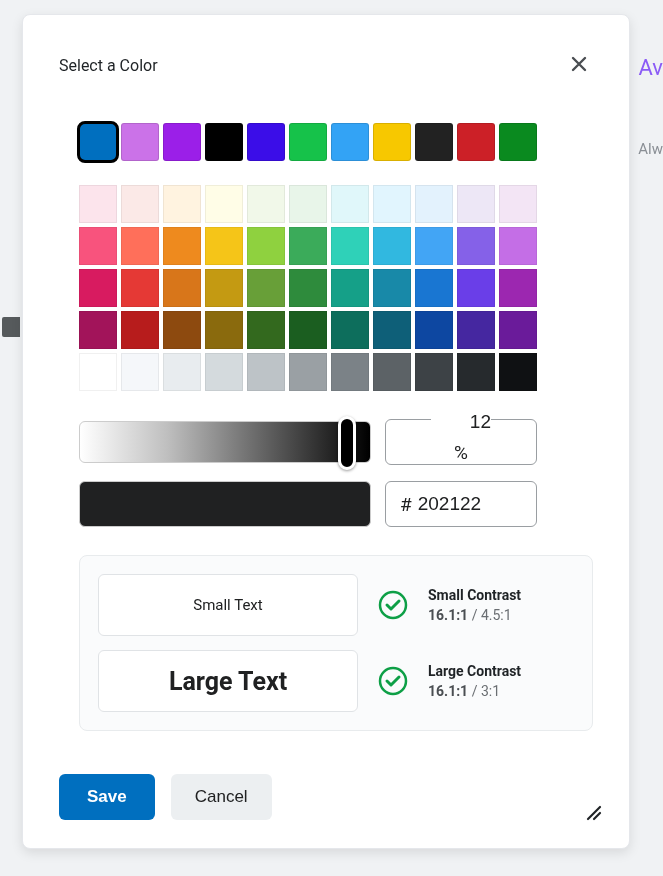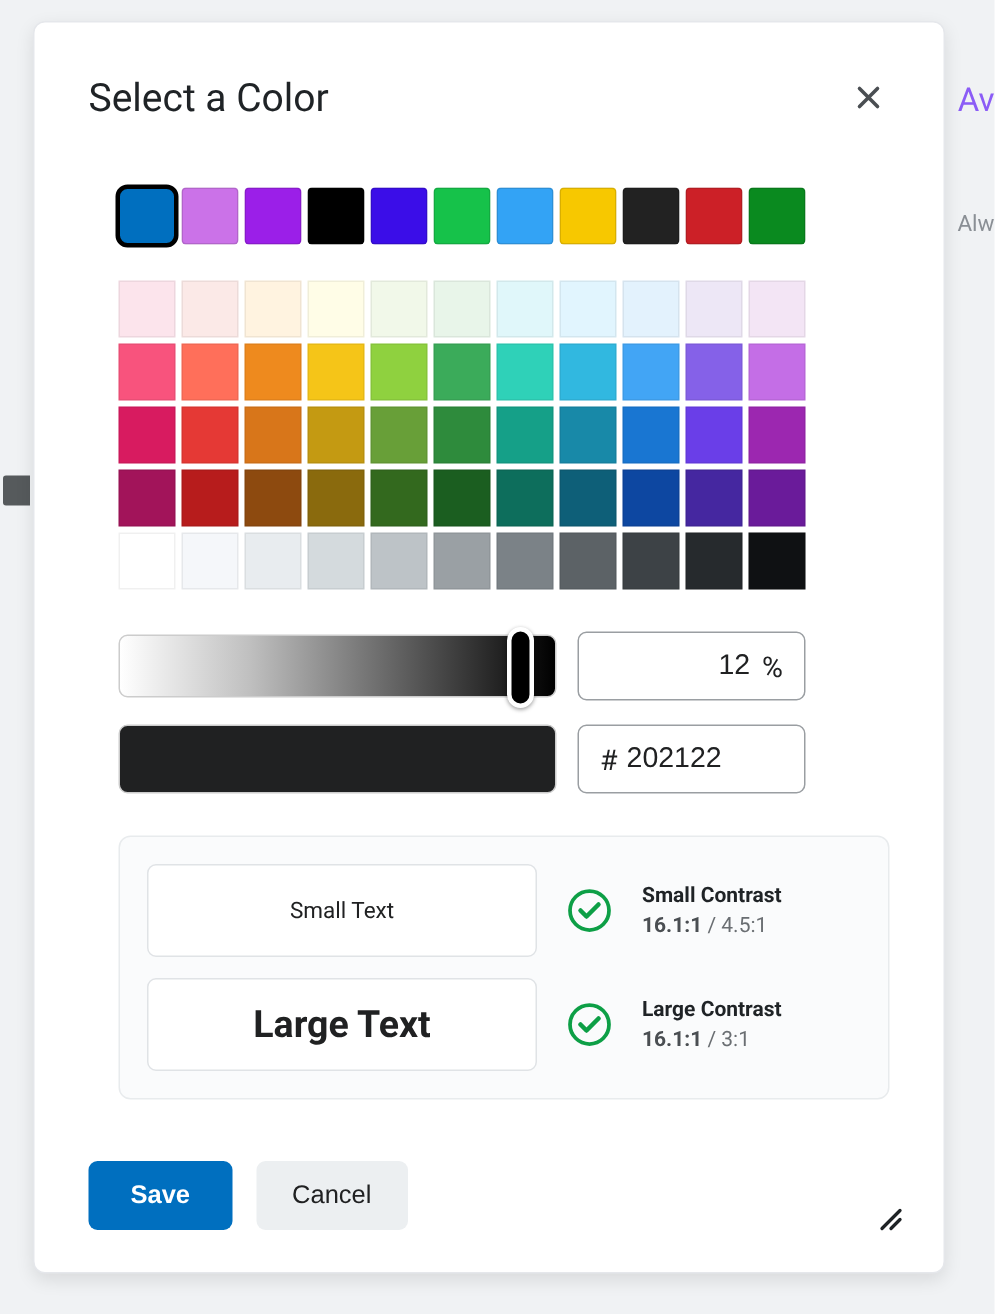--- a/index.html
+++ b/index.html
@@ -60,21 +60,21 @@
       display: flex;
       flex-direction: column;
     }
     .header-row {
       display: flex;
       justify-content: space-between;
       align-items: center;
       margin-bottom: 44px;
     }
     .modal-title {
-      font-size: 26px;
+      font-size: 16px;
       font-weight: 400;
       color: #1f2326;
     }
     .close-btn {
       font-size: 22px;
       color: #4a4e52;
       background: none;
       border: none;
       cursor: pointer;
       width: 28px;
@@ -149,20 +149,21 @@
     .percent-input-wrap {
       display: flex;
       align-items: center;
       border: 1px solid #9a9ea2;
       border-radius: 6px;
       height: 46px;
       width: 152px;
       padding: 0 14px;
       justify-content: flex-end;
       gap: 8px;
+      flex-direction: column;
     }
     .percent-input {
       border: none;
       outline: none;
       font-size: 19px;
       text-align: right;
       width: 60px;
       color: #202122;
     }
     .percent-sign {

